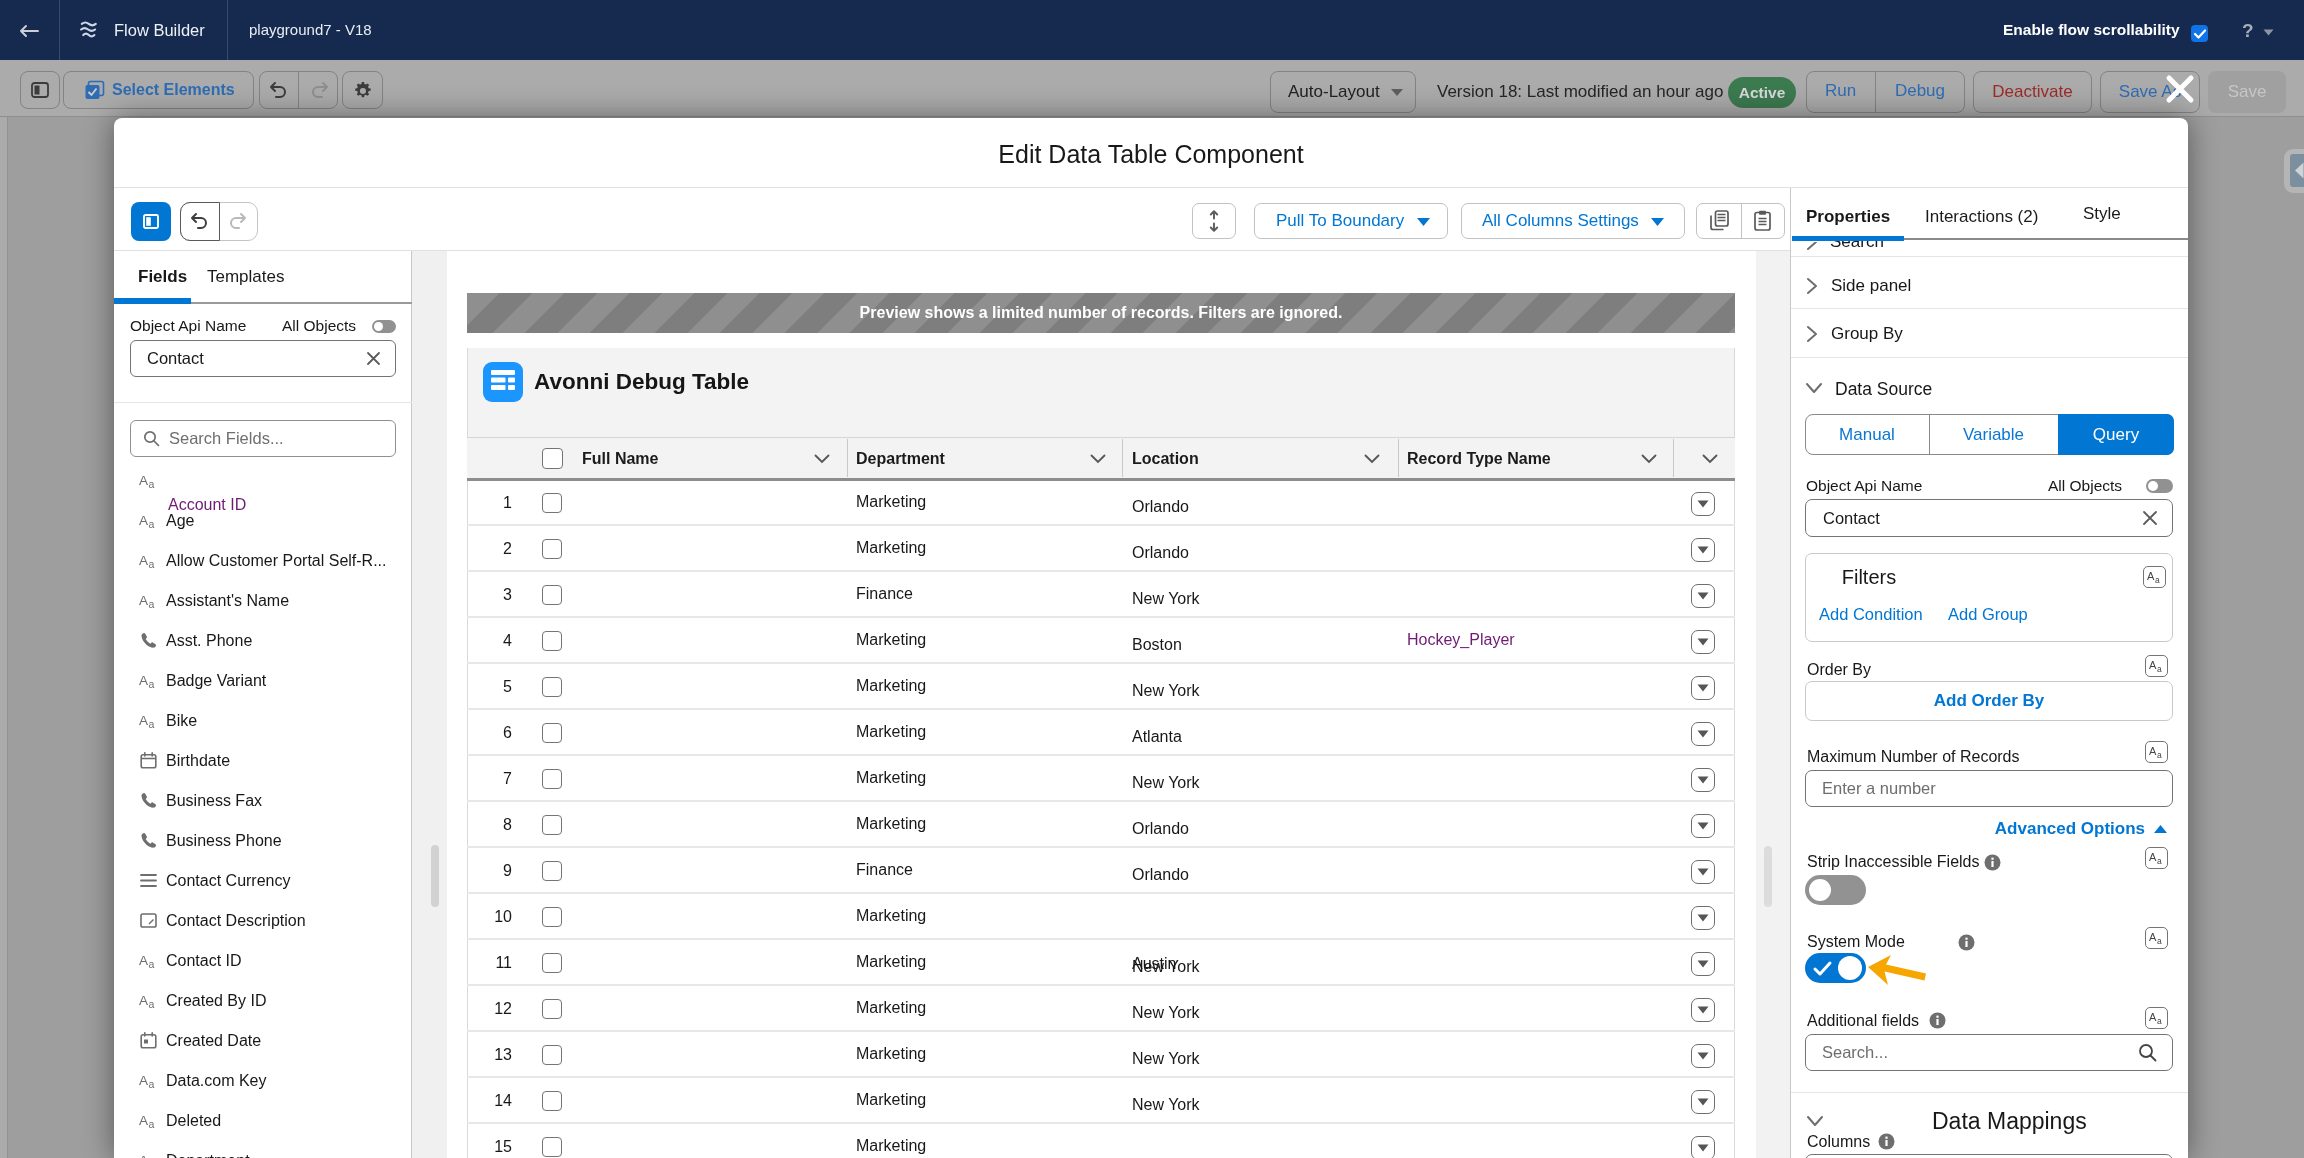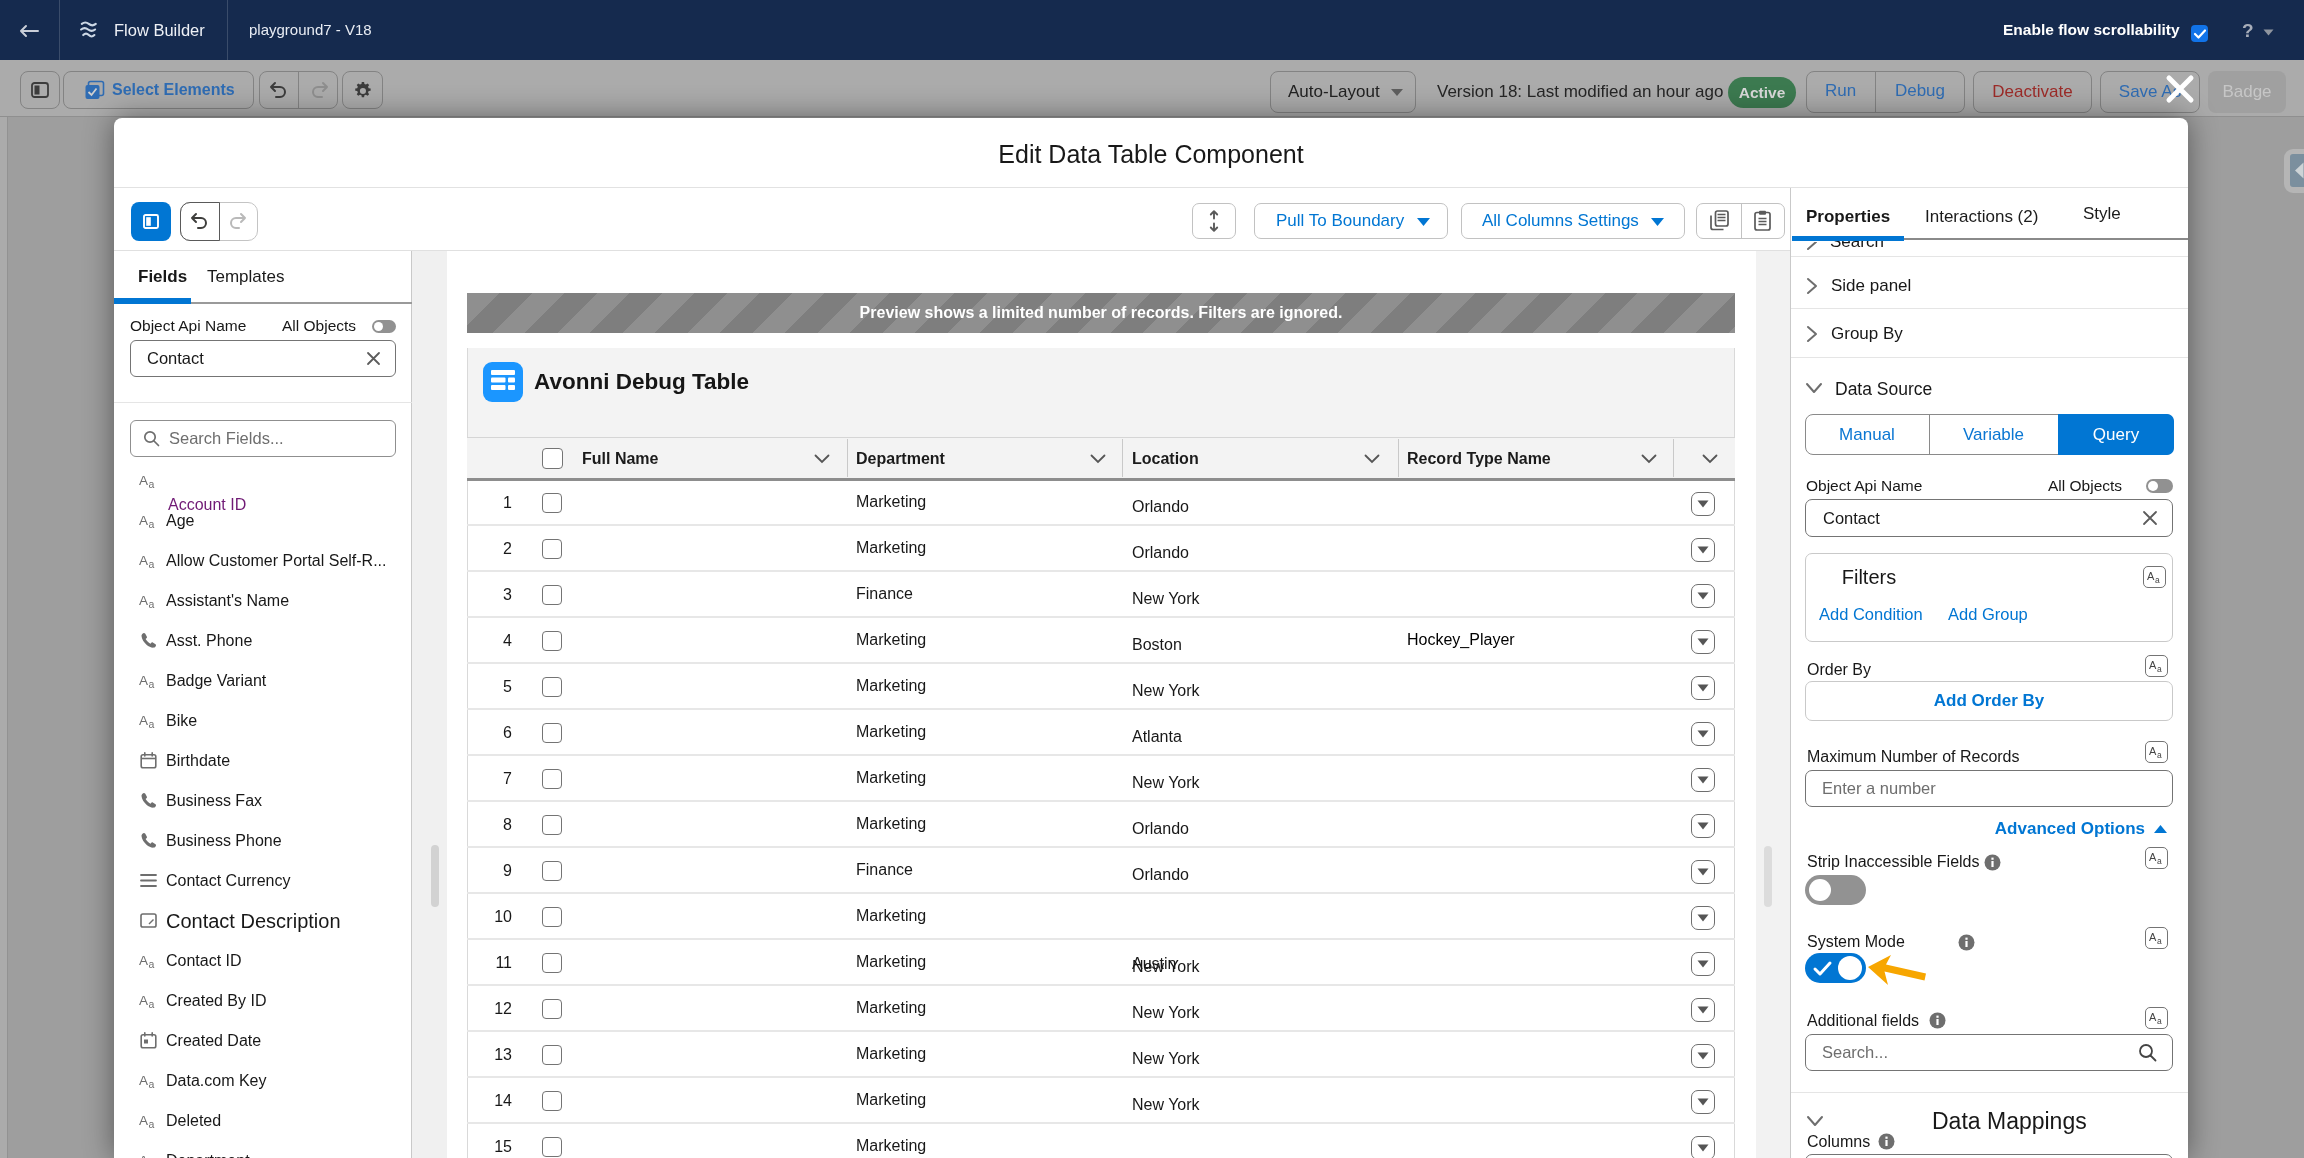--- a/index.html
+++ b/index.html
@@ -58,21 +58,21 @@
     <path d="M1 1 L7 8 L13 1 Z" fill="#5e5e5e"></path>
   </svg>
 <div style="left:1437px;top:79px;width:300px;height:26px;z-index:2;color:#262626;font-size:17px;line-height:26px;">Version 18: Last modified an hour ago</div>
 <div style="left:1728px;top:77px;width:68px;height:31px;background:#3c7a50;border-radius:15.5px;z-index:2;color:#d9d9d9;font-size:15.5px;font-weight:600;line-height:31px;text-align:center;">Active</div>
 <div style="left:1806px;top:71px;width:159px;height:42px;border:1px solid #838383;border-radius:8px;z-index:2;"></div>
 <div style="left:1875px;top:72px;width:1px;height:40px;background:#838383;z-index:3;"></div>
 <div style="left:1806px;top:71px;width:69px;height:42px;z-index:3;color:#2f6cb3;font-size:17px;line-height:40px;text-align:center;">Run</div>
 <div style="left:1875px;top:71px;width:90px;height:42px;z-index:3;color:#2f6cb3;font-size:17px;line-height:40px;text-align:center;">Debug</div>
 <div style="left:1973px;top:71px;width:119px;height:42px;border:1px solid #838383;border-radius:8px;z-index:2;color:#9c2b28;font-size:17px;line-height:40px;text-align:center;">Deactivate</div>
 <div style="left:2100px;top:71px;width:100px;height:42px;border:1px solid #838383;border-radius:8px;z-index:2;color:#2f6cb3;font-size:17px;line-height:40px;text-align:center;">Save As</div>
-<div style="left:2208px;top:71px;width:78px;height:42px;background:#a0a0a0;border-radius:8px;z-index:2;color:#c6c6c6;font-size:17px;line-height:42px;text-align:center;">Badge</div>
+<div style="left:2208px;top:71px;width:78px;height:42px;background:#a0a0a0;border-radius:8px;z-index:2;color:#c6c6c6;font-size:17px;line-height:42px;text-align:center;">Save</div>
 <div style="left:0px;top:117px;width:2304px;height:1041px;background:#9e9e9e;z-index:1;"></div>
 <div style="left:0px;top:117px;width:8px;height:1041px;background:#ababab;border-right:1px solid #929292;z-index:2;"></div>
 <div style="left:2284px;top:149px;width:26px;height:44px;background:#b5b5b5;border-radius:9px 0 0 9px;z-index:40;"></div>
 <div style="left:2290px;top:154px;width:16px;height:33px;background:#7b8f9e;border-radius:3px 0 0 3px;z-index:41;"></div>
 <svg style="left:2294px;top:162px;z-index:42" width="10" height="17" viewBox="0 0 10 17">
     <path d="M9.5 0.5 L1 8.5 L9.5 16.5 Z" fill="#cdd3d6"></path>
   </svg>
 <div style="left:114px;top:118px;width:2074px;height:1041px;background:#fff;border-radius:8px 8px 0 0;z-index:10;box-shadow:0 0 30px rgba(0,0,0,.45);"></div>
 <div style="left:114px;top:118px;width:2074px;height:70px;z-index:11;border-bottom:1px solid #e2e2e2;"></div>
 <div style="left:114px;top:138px;width:2074px;height:32px;z-index:11;text-align:center;font-size:25px;font-weight:500;color:#181818;line-height:32px;">Edit Data Table Component</div>
@@ -183,21 +183,21 @@
   </svg>
 <div style="left:166px;top:830px;width:240px;height:22px;z-index:11;font-size:16px;color:#181818;line-height:22px;white-space:nowrap;">Business Phone</div>
 <svg style="left:140px;top:873px;z-index:12" width="17" height="15" viewBox="0 0 17 15">
     <path d="M1 2 H16 M1 7.5 H16 M1 13 H16" stroke="#6e6e6e" stroke-width="1.8" stroke-linecap="round"></path>
   </svg>
 <div style="left:166px;top:870px;width:240px;height:22px;z-index:11;font-size:16px;color:#181818;line-height:22px;white-space:nowrap;">Contact Currency</div>
 <svg style="left:140px;top:913px;z-index:12" width="17" height="15" viewBox="0 0 17 15">
     <rect x="1" y="1" width="15" height="13" rx="1.8" fill="none" stroke="#6e6e6e" stroke-width="1.6"></rect>
     <path d="M9 11 L13.5 6.5" stroke="#6e6e6e" stroke-width="1.4"></path>
   </svg>
-<div style="left:166px;top:910px;width:240px;height:22px;z-index:11;font-size:20px;color:#181818;line-height:22px;white-space:nowrap;">Contact Description</div>
+<div style="left:166px;top:910px;width:240px;height:22px;z-index:11;font-size:16px;color:#181818;line-height:22px;white-space:nowrap;">Contact Description</div>
 <svg style="left:139px;top:953px;z-index:12" width="20" height="16" viewBox="0 0 20 16">
     <text x="0" y="12" font-family="Liberation Sans" font-size="13.5" fill="#6e6e6e">A</text>
     <text x="9.5" y="15" font-family="Liberation Sans" font-size="10.5" fill="#6e6e6e">a</text>
   </svg>
 <div style="left:166px;top:950px;width:240px;height:22px;z-index:11;font-size:16px;color:#181818;line-height:22px;white-space:nowrap;">Contact ID</div>
 <svg style="left:139px;top:993px;z-index:12" width="20" height="16" viewBox="0 0 20 16">
     <text x="0" y="12" font-family="Liberation Sans" font-size="13.5" fill="#6e6e6e">A</text>
     <text x="9.5" y="15" font-family="Liberation Sans" font-size="10.5" fill="#6e6e6e">a</text>
   </svg>
 <div style="left:166px;top:990px;width:240px;height:22px;z-index:11;font-size:16px;color:#181818;line-height:22px;white-space:nowrap;">Created By ID</div>
@@ -291,21 +291,21 @@
 <div style="left:1132px;top:589px;width:220px;height:20px;z-index:12;font-size:16px;color:#181818;line-height:20px;">New York</div>
 <div style="left:1691px;top:584px;width:24px;height:24px;background:#fff;border:1.5px solid #6e6e6e;border-radius:7px;z-index:12;"></div>
 <svg style="left:1697px;top:592px;z-index:13" width="12" height="8" viewBox="0 0 12 8">
     <path d="M0.5 0.5 L6 7.5 L11.5 0.5 Z" fill="#555"></path>
   </svg>
 <div style="left:467px;top:616px;width:1268px;height:2px;background:#e7e7e7;z-index:12;"></div>
 <div style="left:486px;top:631px;width:26px;height:20px;z-index:12;font-size:16px;color:#181818;line-height:20px;text-align:right;">4</div>
 <div style="left:542px;top:631px;width:20px;height:20px;background:#fff;border:1.5px solid #747474;border-radius:4px;z-index:12;"></div>
 <div style="left:856px;top:630px;width:220px;height:20px;z-index:12;font-size:16px;color:#181818;line-height:20px;">Marketing</div>
 <div style="left:1132px;top:635px;width:220px;height:20px;z-index:12;font-size:16px;color:#181818;line-height:20px;">Boston</div>
-<div style="left:1407px;top:630px;width:240px;height:20px;z-index:12;font-size:16px;color:#000000;line-height:20px;">Hockey_Player</div>
+<div style="left:1407px;top:630px;width:240px;height:20px;z-index:12;font-size:16px;color:#701a75;line-height:20px;">Hockey_Player</div>
 <div style="left:1691px;top:630px;width:24px;height:24px;background:#fff;border:1.5px solid #6e6e6e;border-radius:7px;z-index:12;"></div>
 <svg style="left:1697px;top:638px;z-index:13" width="12" height="8" viewBox="0 0 12 8">
     <path d="M0.5 0.5 L6 7.5 L11.5 0.5 Z" fill="#555"></path>
   </svg>
 <div style="left:467px;top:662px;width:1268px;height:2px;background:#e7e7e7;z-index:12;"></div>
 <div style="left:486px;top:677px;width:26px;height:20px;z-index:12;font-size:16px;color:#181818;line-height:20px;text-align:right;">5</div>
 <div style="left:542px;top:677px;width:20px;height:20px;background:#fff;border:1.5px solid #747474;border-radius:4px;z-index:12;"></div>
 <div style="left:856px;top:676px;width:220px;height:20px;z-index:12;font-size:16px;color:#181818;line-height:20px;">Marketing</div>
 <div style="left:1132px;top:681px;width:220px;height:20px;z-index:12;font-size:16px;color:#181818;line-height:20px;">New York</div>
 <div style="left:1691px;top:676px;width:24px;height:24px;background:#fff;border:1.5px solid #6e6e6e;border-radius:7px;z-index:12;"></div>

